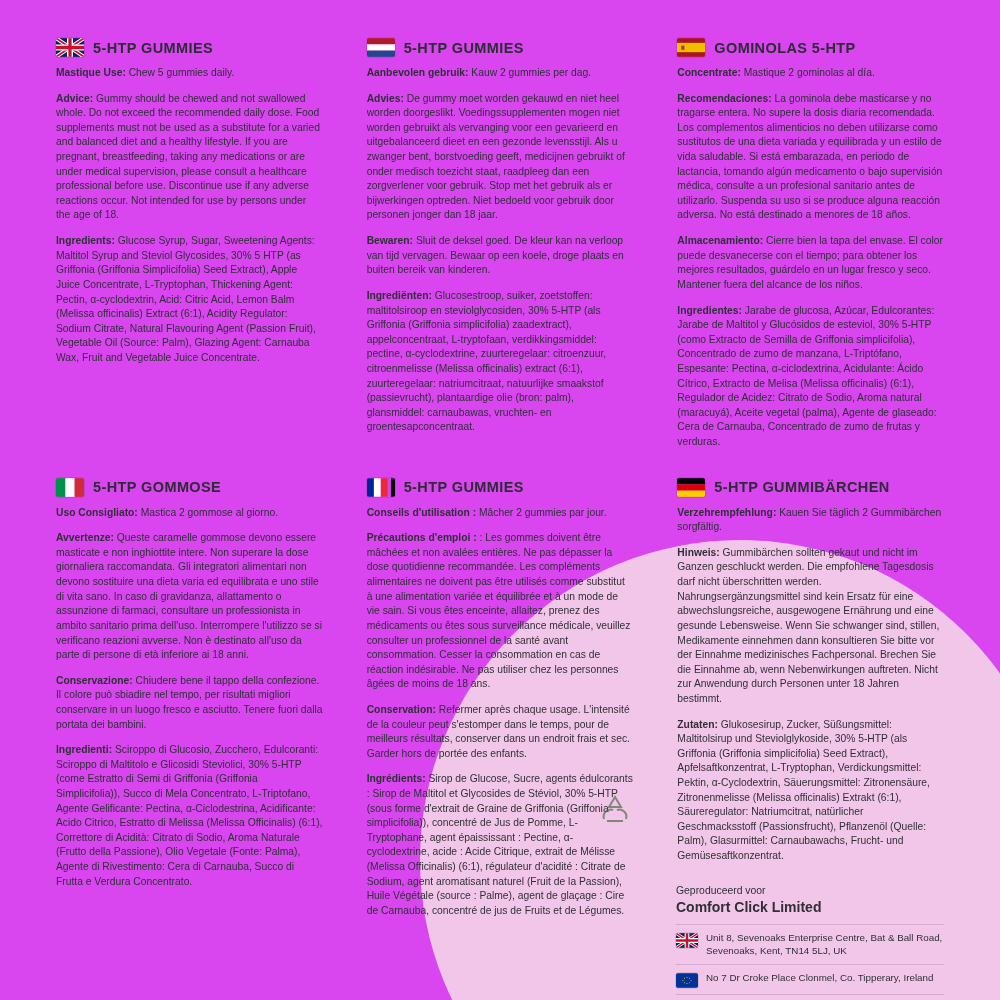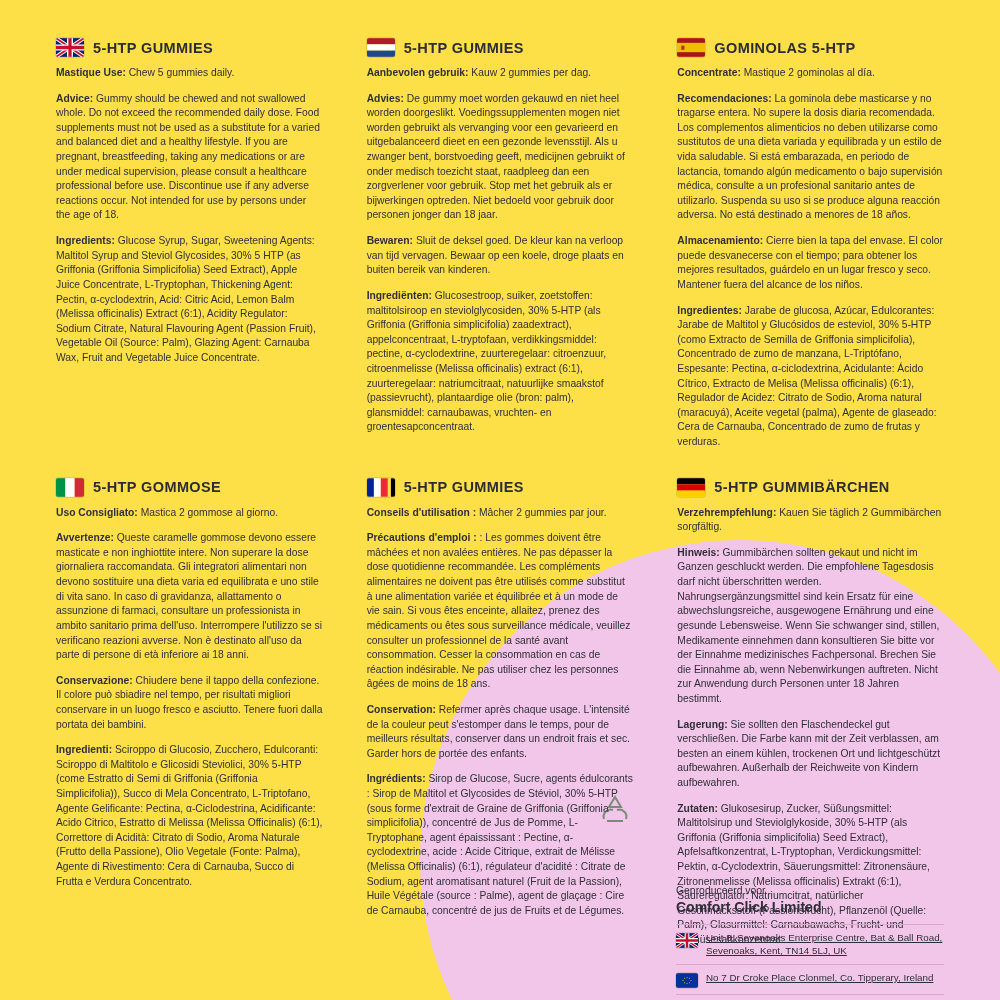--- a/index.html
+++ b/index.html
@@ -6,21 +6,21 @@
   html, body {
     margin: 0; padding: 0;
     width: 1000px; height: 1000px;
     background: #fbe6f4;
     font-family: "Liberation Sans", sans-serif;
     overflow: hidden;
   }
   #page {
     position: relative;
     width: 1000px; height: 1000px;
-    background: #fde047;
+    background: #d946ef;
   }
   
   .deco-circle {
     position: absolute;
     right: -60px; bottom: -180px;
     width: 640px; height: 640px;
     border-radius: 50%;
     background: #f2c6e8;
   }
   .content {
@@ -78,21 +78,20 @@
   .footer .f-line1 { font-size: 10.4px; line-height: 1.35; }
   .footer .f-brand { font-size: 14px; font-weight: bold; line-height: 1.35; margin-bottom: 7px; }
   .addr {
     display: flex;
     align-items: flex-start;
     gap: 8px;
     padding: 6px 0 6px 0;
     border-top: 1px solid #d8a8cd;
     font-size: 9.8px;
     line-height: 1.38;
-    text-decoration: underline;
   }
   .addr .flag { margin-top: 2px; width: 22px; height: 15px; }
   .footer .site {
     padding-top: 6px;
     border-top: 1px solid #d8a8cd;
     font-size: 11.4px;
   }
   .footer .site b { font-weight: bold; }
   .recycle {
     position: absolute;
@@ -209,21 +208,20 @@
             <svg width="28" height="19" viewBox="0 0 60 40">
               <rect width="60" height="13.33" fill="#000000"></rect>
               <rect y="13.33" width="60" height="13.33" fill="#DD0000"></rect>
               <rect y="26.66" width="60" height="13.34" fill="#FFCE00"></rect>
             </svg>
           </span>
           <span class="panel-title">5-HTP GUMMIBÄRCHEN</span>
         </div>
         <p class="blk"><b>Verzehrempfehlung:</b><span> Kauen Sie täglich 2 Gummibärchen sorgfältig.</span></p>
         <p class="blk"><b>Hinweis:</b><span> Gummibärchen sollten gekaut und nicht im Ganzen geschluckt werden. Die empfohlene Tagesdosis darf nicht überschritten werden. Nahrungsergänzungsmittel sind kein Ersatz für eine abwechslungsreiche, ausgewogene Ernährung und eine gesunde Lebensweise. Wenn Sie schwanger sind, stillen, Medikamente einnehmen dann konsultieren Sie bitte vor der Einnahme medizinisches Fachpersonal. Brechen Sie die Einnahme ab, wenn Nebenwirkungen auftreten. Nicht zur Anwendung durch Personen unter 18 Jahren bestimmt.</span></p>
-        <p class="blk"><b>Lagerung:</b><span> Sie sollten den Flaschendeckel gut verschließen. Die Farbe kann mit der Zeit verblassen, am besten an einem kühlen, trockenen Ort und lichtgeschützt aufbewahren. Außerhalb der Reichweite von Kindern aufbewahren.</span></p>
         <p class="blk"><b>Zutaten:</b><span> Glukosesirup, Zucker, Süßungsmittel: Maltitolsirup und Steviolglykoside, 30% 5-HTP (als Griffonia (Griffonia simplicifolia) Seed Extract), Apfelsaftkonzentrat, L-Tryptophan, Verdickungsmittel: Pektin, α-Cyclodextrin, Säuerungsmittel: Zitronensäure, Zitronenmelisse (Melissa officinalis) Extrakt (6:1), Säureregulator: Natriumcitrat, natürlicher Geschmacksstoff (Passionsfrucht), Pflanzenöl (Quelle: Palm), Glasurmittel: Carnaubawachs, Frucht- und Gemüsesaftkonzentrat.</span></p>
       </div>
     </div>
   </div>
 
   <div class="recycle">
     <svg width="30" height="32" viewBox="0 0 30 32">
       <g fill="none" stroke="#3f6b3f" stroke-width="2">
         <path d="M15 4 L21 14 L9 14 Z"></path>
         <path d="M4 26 C2 20 8 15 13 17"></path>

